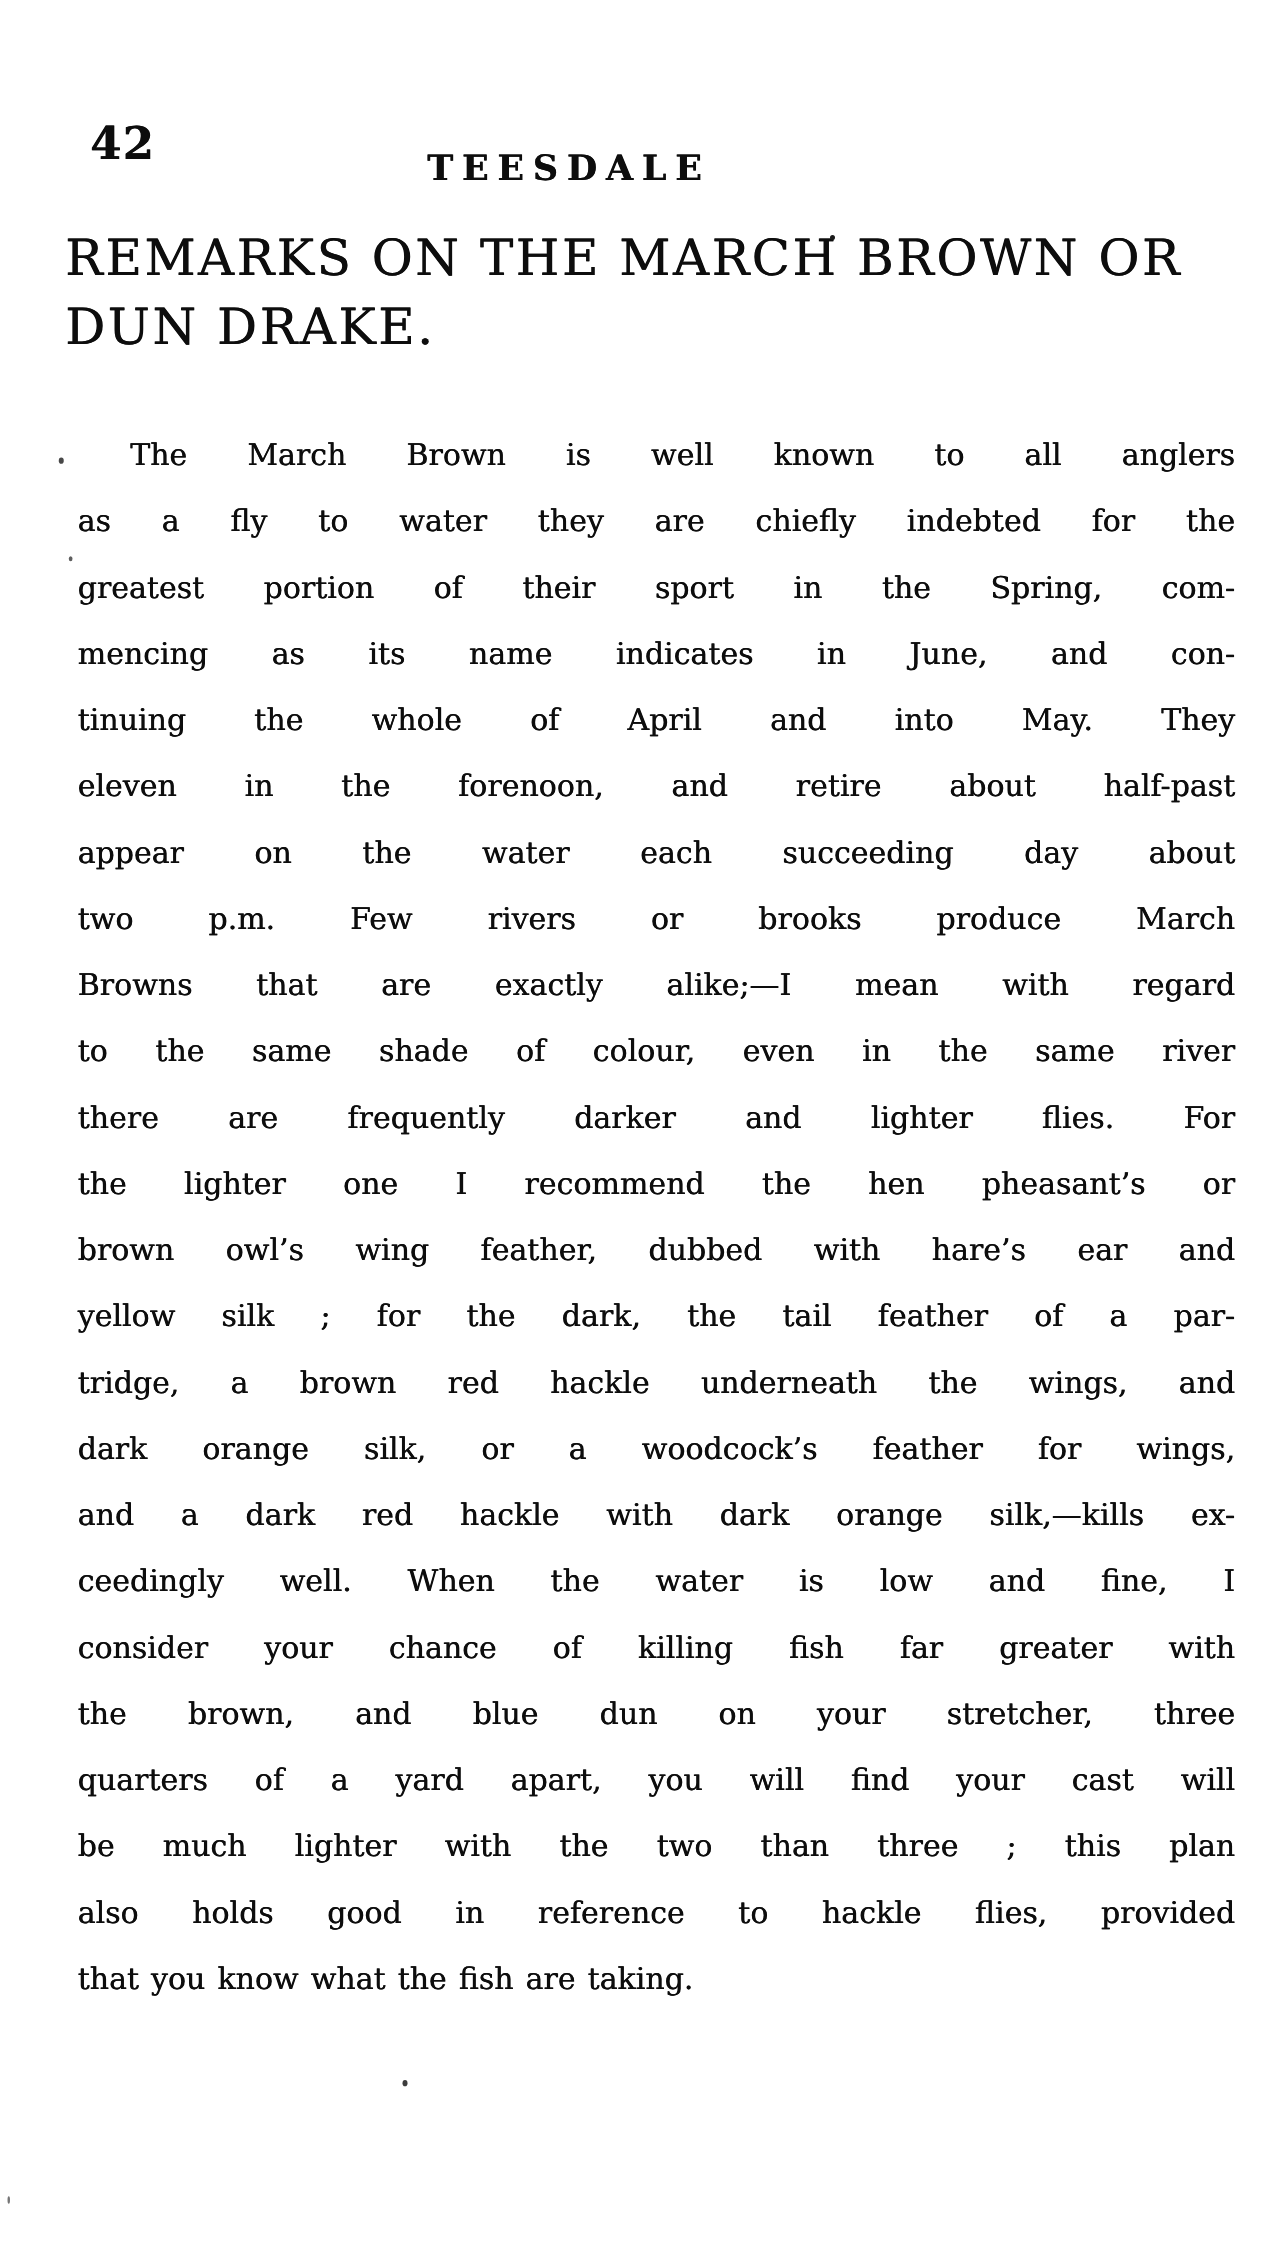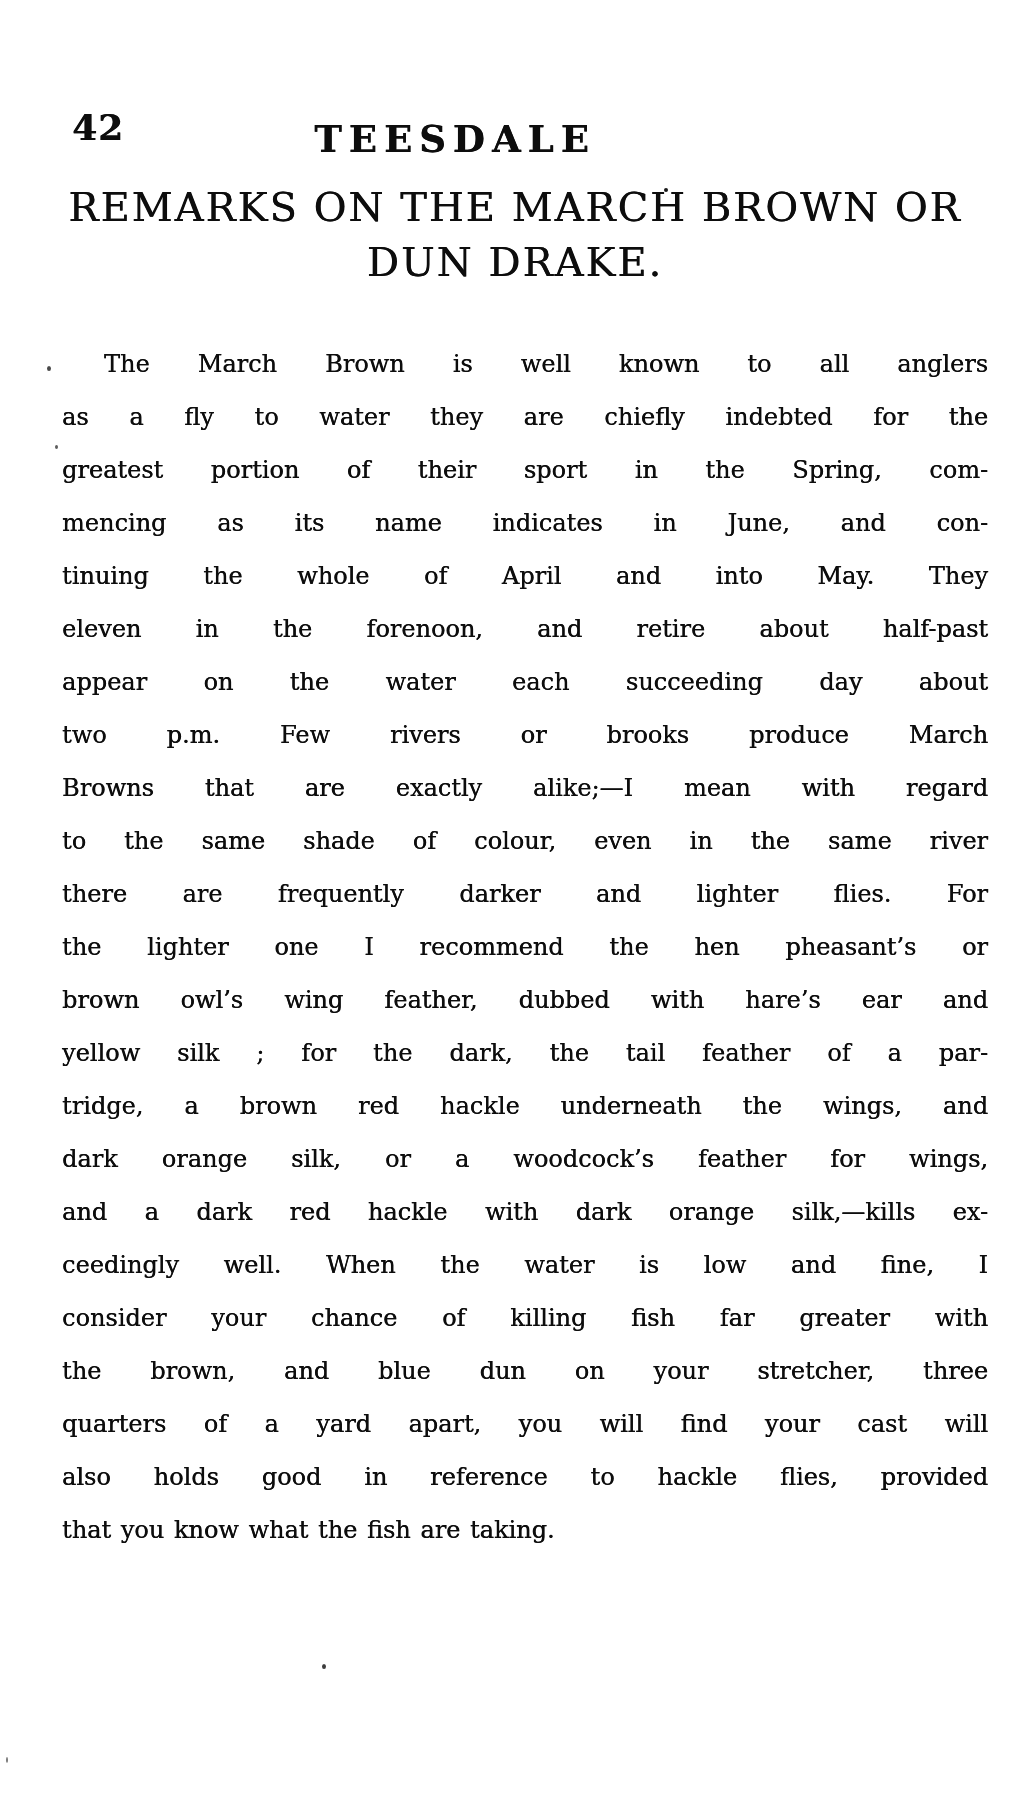--- a/index.html
+++ b/index.html
@@ -16,49 +16,47 @@
     font-family: "DejaVu Serif", "Liberation Serif", serif;
     color: #0d0d0d;
   }
   
   .running-header {
     position: absolute;
     top: 94px;
     left: 0;
     width: 912px;
     height: 44px;
-    margin-top: 12px;
   }
   .page-num {
     position: absolute;
     left: 72px;
     top: 0;
     font-size: 36px;
     font-weight: bold;
     letter-spacing: 1px;
     text-shadow: 0.4px 0 0 currentColor;
   }
   .running-title {
     position: absolute;
     left: 455px;
-    top: 11px;
+    top: 24px;
     transform: translateX(-50%);
-    font-size: 37px;
+    font-size: 28px;
     font-weight: bold;
     letter-spacing: 7px;
     white-space: nowrap;
     text-shadow: 0.3px 0 0 currentColor;
   }
   
   .section-heading {
     position: absolute;
     top: 180px;
     left: 52px;
     width: 926px;
-    text-align: center;
     font-size: 40px;
     line-height: 55px;
     letter-spacing: 2px;
     white-space: nowrap;
     text-shadow: 0.4px 0 0 currentColor;
   }
   
   .body-text {
     position: absolute;
     top: 338px;
@@ -120,20 +118,21 @@
     <div class="ln">the lighter one I recommend the hen pheasant’s or</div>
     <div class="ln">brown owl’s wing feather, dubbed with hare’s ear and</div>
     <div class="ln">yellow silk ; for the dark, the tail feather of a par-</div>
     <div class="ln">tridge, a brown red hackle underneath the wings, and</div>
     <div class="ln">dark orange silk, or a woodcock’s feather for wings,</div>
     <div class="ln">and a dark red hackle with dark orange silk,—kills ex-</div>
     <div class="ln">ceedingly well. When the water is low and fine, I</div>
     <div class="ln">consider your chance of killing fish far greater with</div>
     <div class="ln">the brown, and blue dun on your stretcher, three</div>
     <div class="ln">quarters of a yard apart, you will find your cast will</div>
+    <div class="ln">be much lighter with the two than three ; this plan</div>
     <div class="ln">also holds good in reference to hackle flies, provided</div>
     <div class="ln last">that you know what the fish are taking.</div>
   </div>
 
   <div class="speck s1"></div>
   <div class="speck s2"></div>
   <div class="speck s3"></div>
   <div class="speck s4"></div>
   <div class="speck s5"></div>
 

